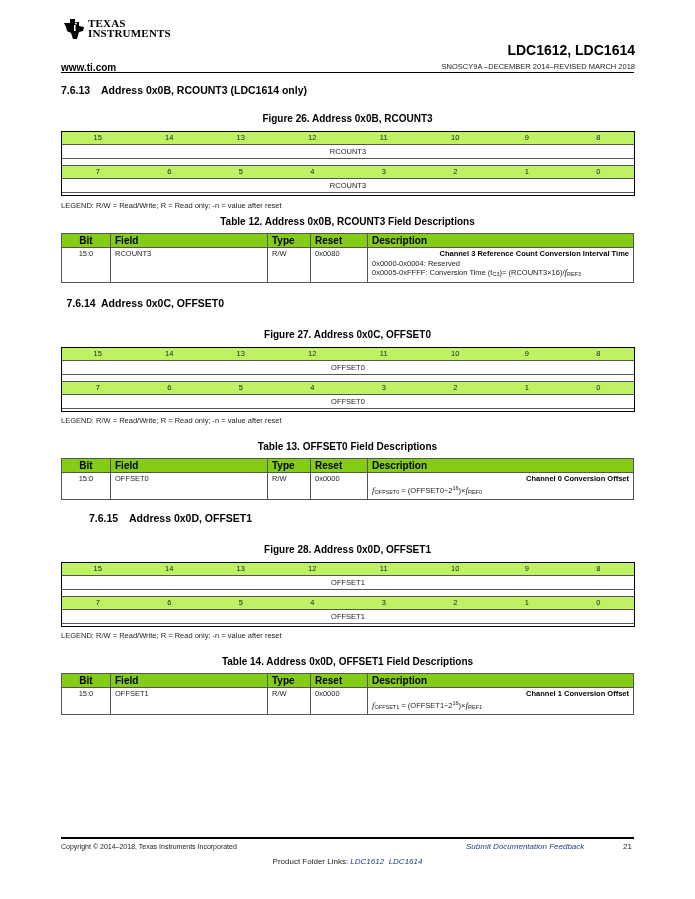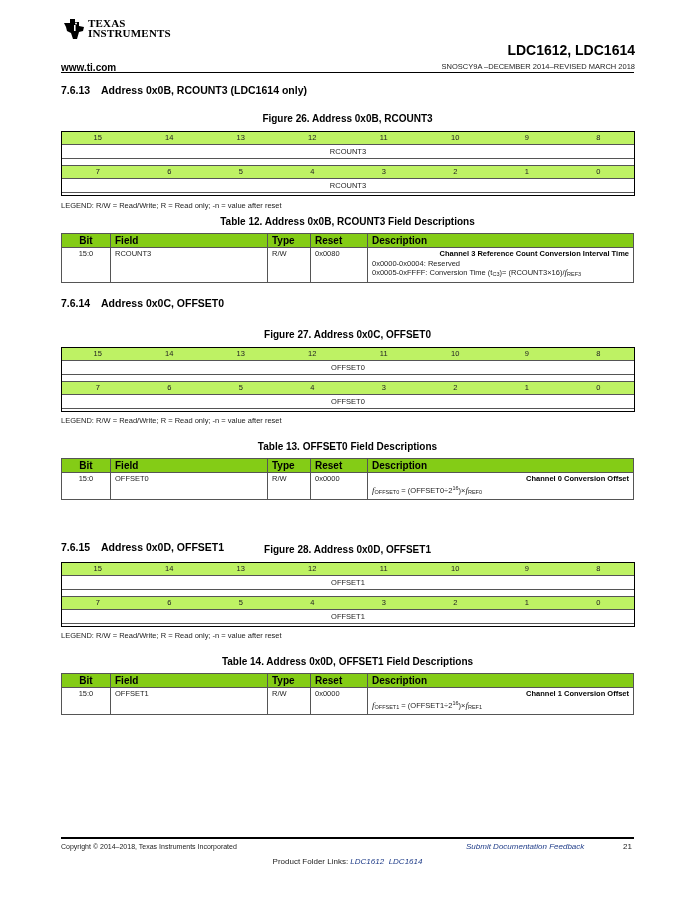--- a/index.html
+++ b/index.html
@@ -125,21 +125,21 @@
     <td class="c-reset">0x0080</td>
     <td>
       <div class="desc-title">Channel 3 Reference Count Conversion Interval Time</div>
       <div>0x0000-0x0004: Reserved</div>
       <div><span>0x0005-0xFFFF: Conversion Time (t</span><sub>C3</sub><span>)= (RCOUNT3×16)/</span><span class="f-i">f</span><sub>REF3</sub></div>
     </td>
   </tr>
 </tbody>
   </table>
 
-<h2 class="sec" style="top:297px;">
+<h2 class="sec" style="top:297px;text-align:center;">
   <span class="sec-num">7.6.14</span><span>Address 0x0C, OFFSET0</span>
 </h2>
 <div class="fig-cap" style="top:329px;">Figure 27.  Address 0x0C, OFFSET0</div>
 <div class="reg" style="top:347px;">
   <div class="bits">
     <div>15</div>
       <div>14</div>
       <div>13</div>
       <div>12</div>
       <div>11</div>
@@ -179,21 +179,21 @@
     <td class="c-type">R/W</td>
     <td class="c-reset">0x0000</td>
     <td>
       <div class="desc-title">Channel 0 Conversion Offset</div>
       <div><span class="f-i">f</span><sub>OFFSET0</sub><span> = (OFFSET0÷2</span><sup>16</sup><span>)×</span><span class="f-i">f</span><sub>REF0</sub></div>
     </td>
   </tr>
 </tbody>
   </table>
 
-<h2 class="sec" style="top:541px;">
+<h2 class="sec" style="top:512px;margin-left:28px;">
   <span class="sec-num">7.6.15</span><span>Address 0x0D, OFFSET1</span>
 </h2>
 <div class="fig-cap" style="top:544px;">Figure 28.  Address 0x0D, OFFSET1</div>
 <div class="reg" style="top:562px;">
   <div class="bits">
     <div>15</div>
       <div>14</div>
       <div>13</div>
       <div>12</div>
       <div>11</div>

